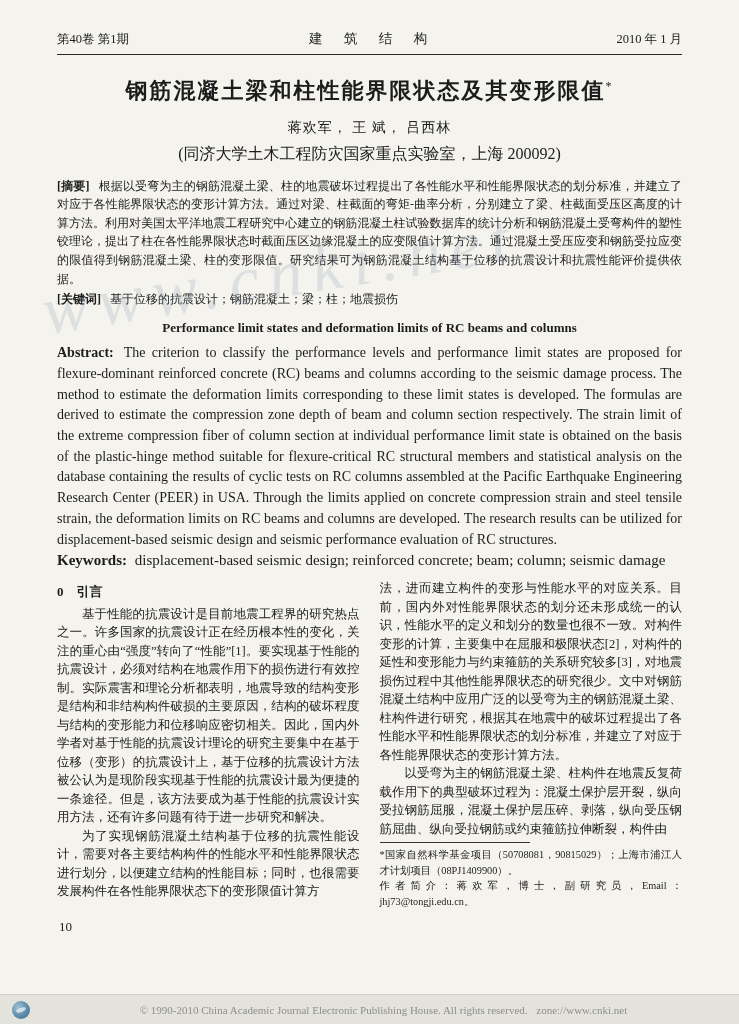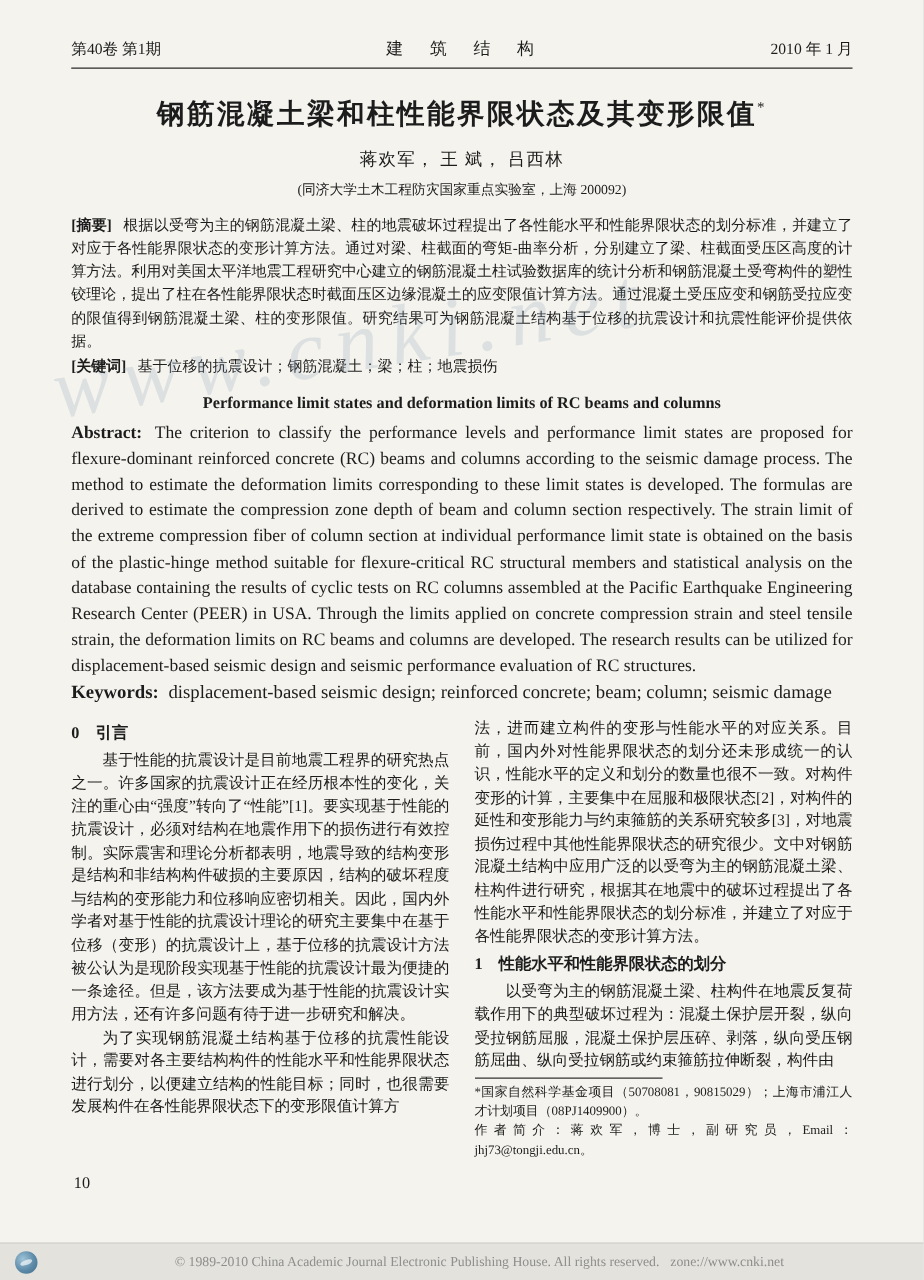--- a/index.html
+++ b/index.html
@@ -40,21 +40,21 @@
   .paper-title {
     text-align: center;
     font-size: 22px;
     font-weight: bold;
     letter-spacing: 2px;
     margin-top: 22px;
     line-height: 1.3;
   }
   .paper-title sup { font-size: 12px; font-weight: normal; }
   .authors-cn { text-align: center; font-size: 14px; margin-top: 13px; letter-spacing: 1px; }
-  .affiliation-cn { text-align: center; font-size: 11px; margin-top: 7px; }
+  .affiliation-cn { text-align: center; font-size: 16px; margin-top: 7px; }
   .abstract-cn {
     margin-top: 12px;
     font-size: 12px;
     line-height: 1.55;
     text-align: justify;
   }
   .abstract-cn .label, .keywords-cn .label { font-weight: bold; margin-right: 6px; }
   .keywords-cn { margin-top: 2px; font-size: 12px; line-height: 1.5; }
   .en-title { text-align: center; font-weight: bold; font-size: 13px; margin-top: 12px; }
   .en-authors { text-align: center; font-size: 12px; margin-top: 5px; }
@@ -162,33 +162,32 @@
   </p>
 
   <div class="columns">
     <div class="col">
       <div class="body-heading">0　引言</div>
       <p class="para">基于性能的抗震设计是目前地震工程界的研究热点之一。许多国家的抗震设计正在经历根本性的变化，关注的重心由“强度”转向了“性能”[1]。要实现基于性能的抗震设计，必须对结构在地震作用下的损伤进行有效控制。实际震害和理论分析都表明，地震导致的结构变形是结构和非结构构件破损的主要原因，结构的破坏程度与结构的变形能力和位移响应密切相关。因此，国内外学者对基于性能的抗震设计理论的研究主要集中在基于位移（变形）的抗震设计上，基于位移的抗震设计方法被公认为是现阶段实现基于性能的抗震设计最为便捷的一条途径。但是，该方法要成为基于性能的抗震设计实用方法，还有许多问题有待于进一步研究和解决。</p>
       <p class="para">为了实现钢筋混凝土结构基于位移的抗震性能设计，需要对各主要结构构件的性能水平和性能界限状态进行划分，以便建立结构的性能目标；同时，也很需要发展构件在各性能界限状态下的变形限值计算方</p>
     </div>
     <div class="col">
       <p class="para no-indent">法，进而建立构件的变形与性能水平的对应关系。目前，国内外对性能界限状态的划分还未形成统一的认识，性能水平的定义和划分的数量也很不一致。对构件变形的计算，主要集中在屈服和极限状态[2]，对构件的延性和变形能力与约束箍筋的关系研究较多[3]，对地震损伤过程中其他性能界限状态的研究很少。文中对钢筋混凝土结构中应用广泛的以受弯为主的钢筋混凝土梁、柱构件进行研究，根据其在地震中的破坏过程提出了各性能水平和性能界限状态的划分标准，并建立了对应于各性能界限状态的变形计算方法。</p>
-      <div class="body-heading">1　性能水平和性能界限状态的划分</div>
       <p class="para">以受弯为主的钢筋混凝土梁、柱构件在地震反复荷载作用下的典型破坏过程为：混凝土保护层开裂，纵向受拉钢筋屈服，混凝土保护层压碎、剥落，纵向受压钢筋屈曲、纵向受拉钢筋或约束箍筋拉伸断裂，构件由</p>
       <div class="footnote">
         <div class="footnote-rule"></div>
         <div>*国家自然科学基金项目（50708081，90815029）；上海市浦江人才计划项目（08PJ1409900）。</div>
         <div>作者简介：蒋欢军，博士，副研究员，Email：jhj73@tongji.edu.cn。</div>
       </div>
     </div>
   </div>
 
   <div class="page-number">10</div>
 
   <div class="footer-bar">
     <span class="cnki-logo"></span>
     <span class="footer-text">
-      <span>© 1989-2010 China Academic Journal Electronic Publishing House. All rights reserved.</span>
+      <span>© 1990-2010 China Academic Journal Electronic Publishing House. All rights reserved.</span>
       <span class="footer-url">zone://www.cnki.net</span>
     </span>
   </div>
 
 </div>
 
 </body></html>

